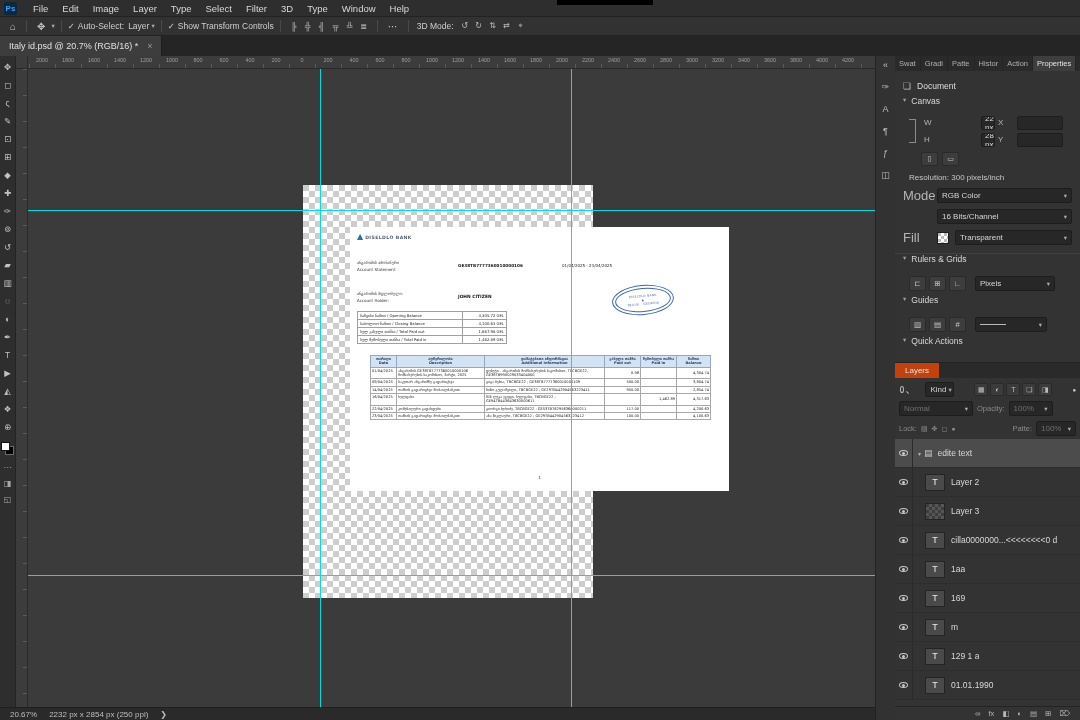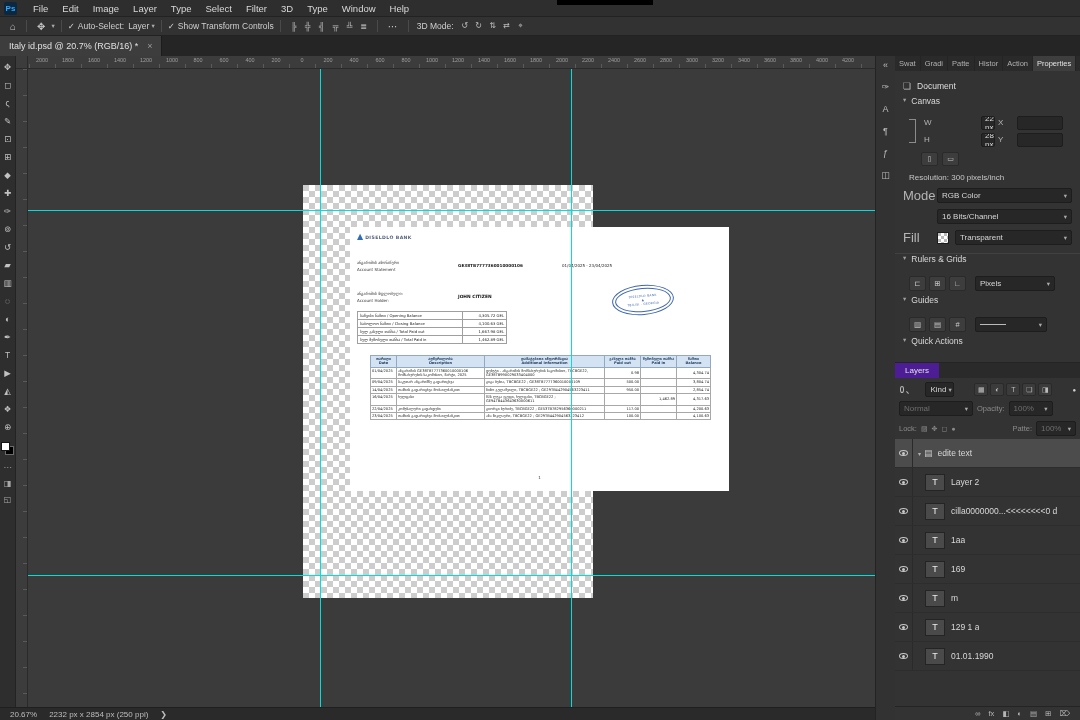--- a/index.html
+++ b/index.html
@@ -122,21 +122,21 @@
   .select.dim{color:#6f6f6f}
   .lblw{width:28px;color:#b5b5b5;font-size:13px}
   .divider{height:1px;background:#414141;margin:8px -8px 0 -8px}
   .iconbtns{display:flex;gap:3px;align-items:center;margin:4px 0 0 6px}
   .ibtn{width:17px;height:15px;background:#3d3d3d;border:1px solid #2a2a2a;border-radius:2px;display:flex;
         align-items:center;justify-content:center;font-size:7.5px;color:#c9c9c9}
   .line-swatch{width:26px;height:1px;background:#bbb}
 
   .layers{flex:1;display:flex;flex-direction:column;border-top:1px solid #242424;margin-top:8px;min-height:0}
   .ltabs{height:15px;background:#2a2a2a;display:flex;flex:none}
-  .ltab{background:#4c1d95;padding:0 10px;font-size:8px;display:flex;align-items:center;color:#e0e0e0}
+  .ltab{background:#c2410c;padding:0 10px;font-size:8px;display:flex;align-items:center;color:#e0e0e0}
   .filter-row{display:flex;align-items:center;gap:20px;padding:4px 4px 2px 4px;font-size:7.5px;flex:none}
   .mag{position:relative;width:7px;height:7px;border:1px solid #b5b5b5;border-radius:50%;margin:0 1px}
   .mag::after{content:"";position:absolute;left:5px;top:5px;width:3px;height:1px;background:#b5b5b5;transform:rotate(45deg)}
   .ibtn-s{width:14px;height:13px;background:#3b3b3b;border:1px solid #2a2a2a;border-radius:2px;display:flex;
           align-items:center;justify-content:center;font-size:7px;color:#bdbdbd}
   .toggle-dot{margin-left:auto;font-size:6px;color:#cfcfcf}
   .blend-row{display:flex;align-items:center;gap:4px;padding:2px 4px;flex:none}
   .lock-row{display:flex;align-items:center;gap:4px;padding:3px 4px;color:#8a8a8a;font-size:7.5px;flex:none}
   .lockic{font-size:7px;color:#8a8a8a}
   .layer-list{flex:1;overflow:hidden;background:#333}
@@ -649,20 +649,27 @@
           <span class="eye-cell">
               <span class="eye"></span>
             </span>
           <span class="lthumb">T</span>
           <span class="lname">Layer 2</span>
         </div>
         <div class="lrow">
           <span class="eye-cell">
               <span class="eye"></span>
             </span>
+          <span class="lthumb checkered"></span>
+          <span class="lname">Layer 3</span>
+        </div>
+        <div class="lrow">
+          <span class="eye-cell">
+              <span class="eye"></span>
+            </span>
           <span class="lthumb">T</span>
           <span class="lname">cilla0000000...&lt;&lt;&lt;&lt;&lt;&lt;&lt;&lt;0 d</span>
         </div>
         <div class="lrow">
           <span class="eye-cell">
               <span class="eye"></span>
             </span>
           <span class="lthumb">T</span>
           <span class="lname">1aa</span>
         </div>

